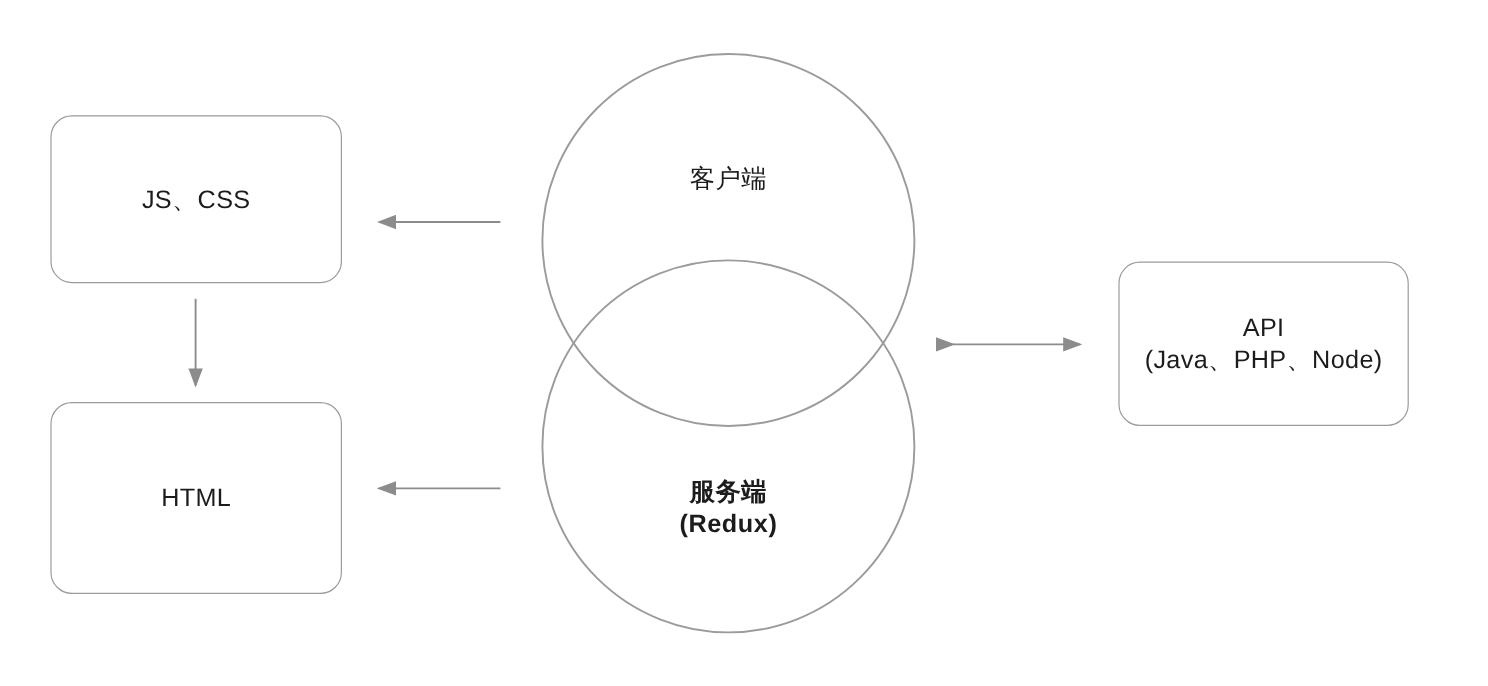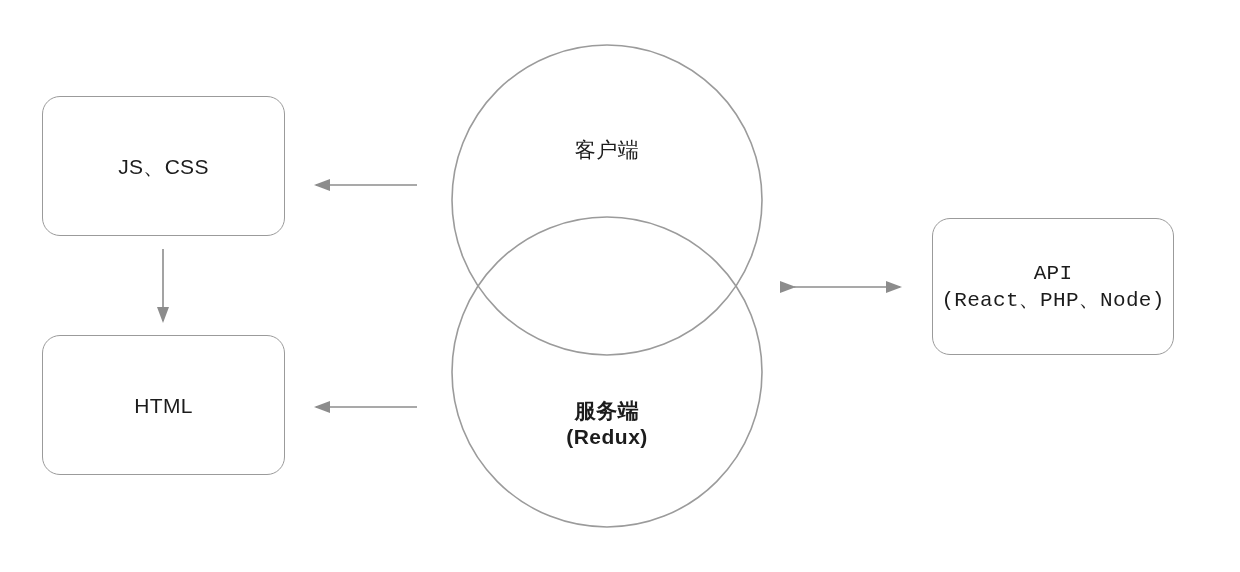--- a/index.html
+++ b/index.html
@@ -34,22 +34,22 @@
     flex-direction: column;
     align-items: center;
     justify-content: center;
     text-align: center;
     color: var(--color-text);
     font-size: 21px;
     line-height: 27px;
     letter-spacing: 0.3px;
   }
   .box-jscss { left: 42px; top: 96px; width: 243px; height: 140px; }
-  .box-html  { left: 42px; top: 335px; width: 243px; height: 140px; }
-  .box-api   { left: 932px; top: 218px; width: 242px; height: 137px; font-family: Liberation Mono, monospace; }
+  .box-html  { left: 42px; top: 335px; width: 243px; height: 160px; }
+  .box-api   { left: 932px; top: 218px; width: 242px; height: 137px; }
   .circle-label {
     position: absolute;
     transform: translate(-50%, -50%);
     text-align: center;
     color: var(--color-text);
     font-size: 21px;
     line-height: 26px;
     letter-spacing: 0.5px;
     white-space: nowrap;
   }
@@ -86,21 +86,21 @@
   <div class="node-box box-jscss">
     <span>JS、CSS</span>
   </div>
 
   <div class="node-box box-html">
     <span>HTML</span>
   </div>
 
   <div class="node-box box-api">
     <span>API</span>
-    <span>(React、PHP、Node)</span>
+    <span>(Java、PHP、Node)</span>
   </div>
 
   <div class="circle-label label-client">
     <div>客户端</div>
   </div>
 
   <div class="circle-label label-shared">
   </div>
 
   <div class="circle-label label-server">

